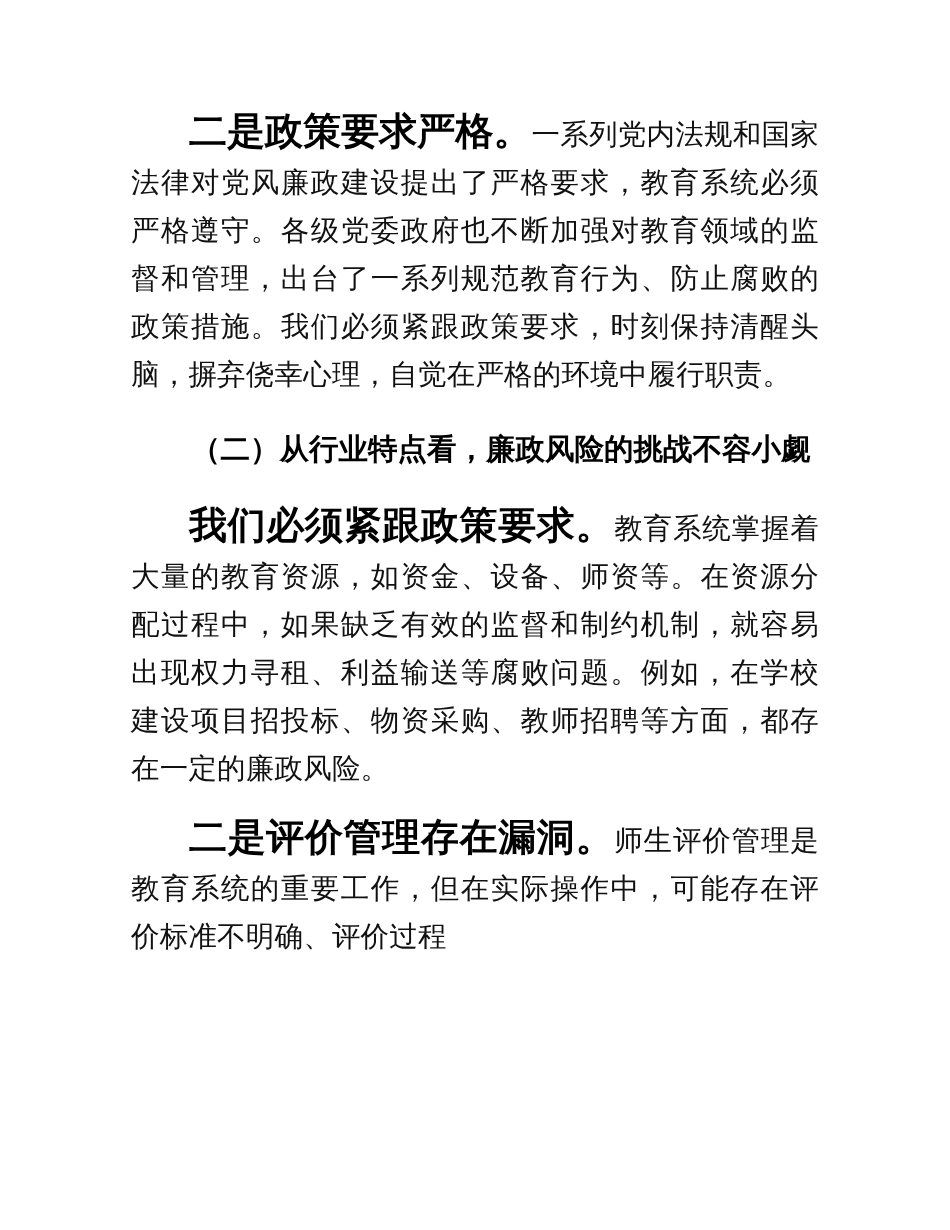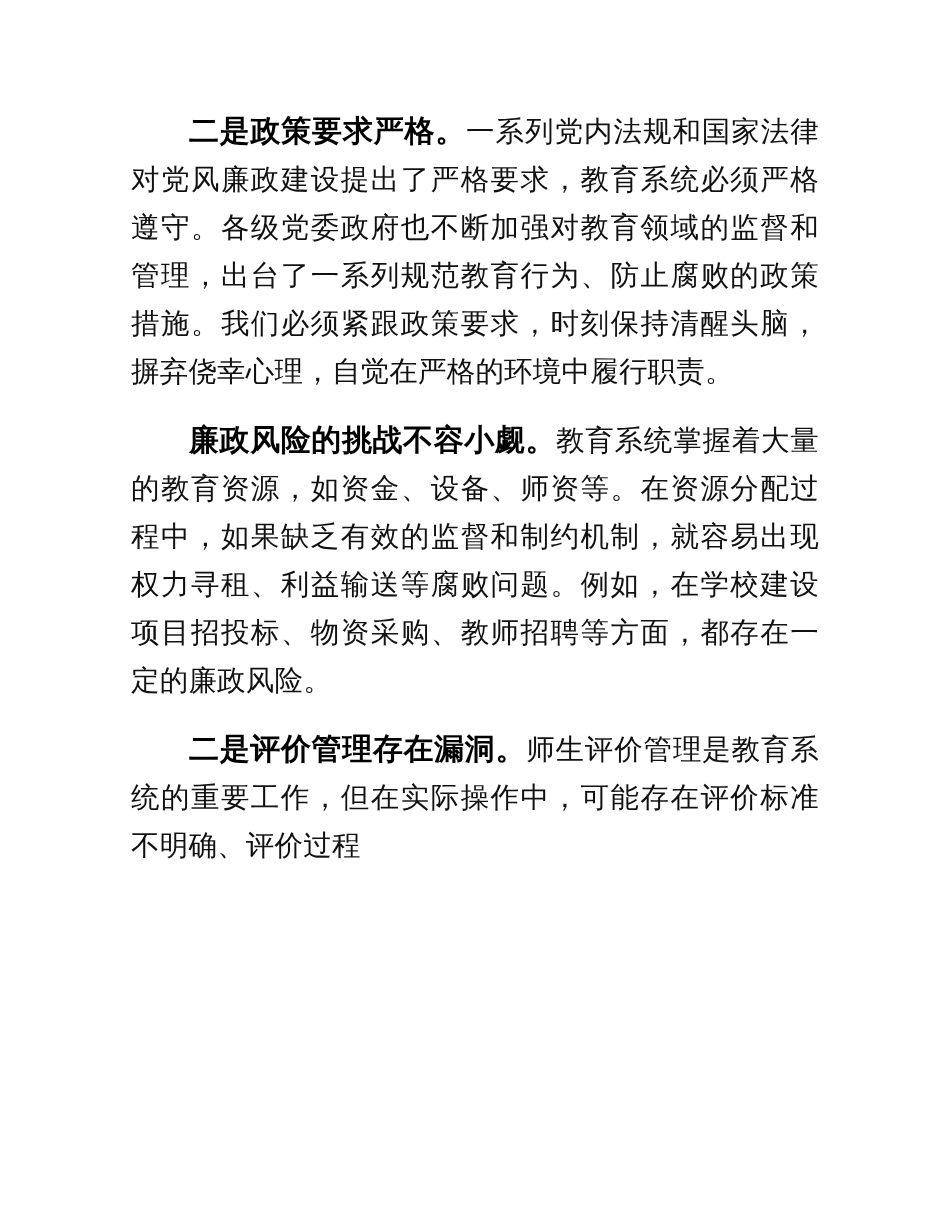--- a/index.html
+++ b/index.html
@@ -42,21 +42,21 @@
     margin: 0 0 20px 0;
     font-weight: 400;
     font-family: "Liberation Serif", "DejaVu Serif", serif;
     color: #111111;
   }
 
   
   .lead {
     font-family: "Liberation Sans", "DejaVu Sans", sans-serif;
     font-weight: 700;
-    font-size: 30px;
+    font-size: 38px;
     letter-spacing: 0px;
     color: #000000;
   }
 
   
   .section-heading {
     font-family: "Liberation Sans", "DejaVu Sans", sans-serif;
     font-weight: 700;
     font-size: 29.5px;
     line-height: 48px;
@@ -74,19 +74,20 @@
 </style>
 </head>
 <body>
 
 <div class="page">
   <div class="content">
 
     <p class="para"><span class="lead">二是政策要求严格。</span><span class="rest">一系列党内法规和国家法律对党风廉政建设提出了严格要求，教育系统必须严格遵守。各级党委政府也不断加强对教育领域的监督和管理，出台了一系列规范教育行为、防止腐败的政策措施。我们必须紧跟政策要求，时刻保持清醒头脑，摒弃侥幸心理，自觉在严格的环境中履行职责。</span></p>
 
 
+    <p class="section-heading">（二）从行业特点看，廉政风险的挑战不容小觑</p>
 
-    <p class="para"><span class="lead">廉政风险的挑战不容小觑。</span><span class="rest">教育系统掌握着大量的教育资源，如资金、设备、师资等。在资源分配过程中，如果缺乏有效的监督和制约机制，就容易出现权力寻租、利益输送等腐败问题。例如，在学校建设项目招投标、物资采购、教师招聘等方面，都存在一定的廉政风险。</span></p>
+    <p class="para"><span class="lead">我们必须紧跟政策要求。</span><span class="rest">教育系统掌握着大量的教育资源，如资金、设备、师资等。在资源分配过程中，如果缺乏有效的监督和制约机制，就容易出现权力寻租、利益输送等腐败问题。例如，在学校建设项目招投标、物资采购、教师招聘等方面，都存在一定的廉政风险。</span></p>
 
     <p class="para"><span class="lead">二是评价管理存在漏洞。</span><span class="rest">师生评价管理是教育系统的重要工作，但在实际操作中，可能存在评价标准不明确、评价过程</span></p>
 
   </div>
 </div>
 
 </body></html>

